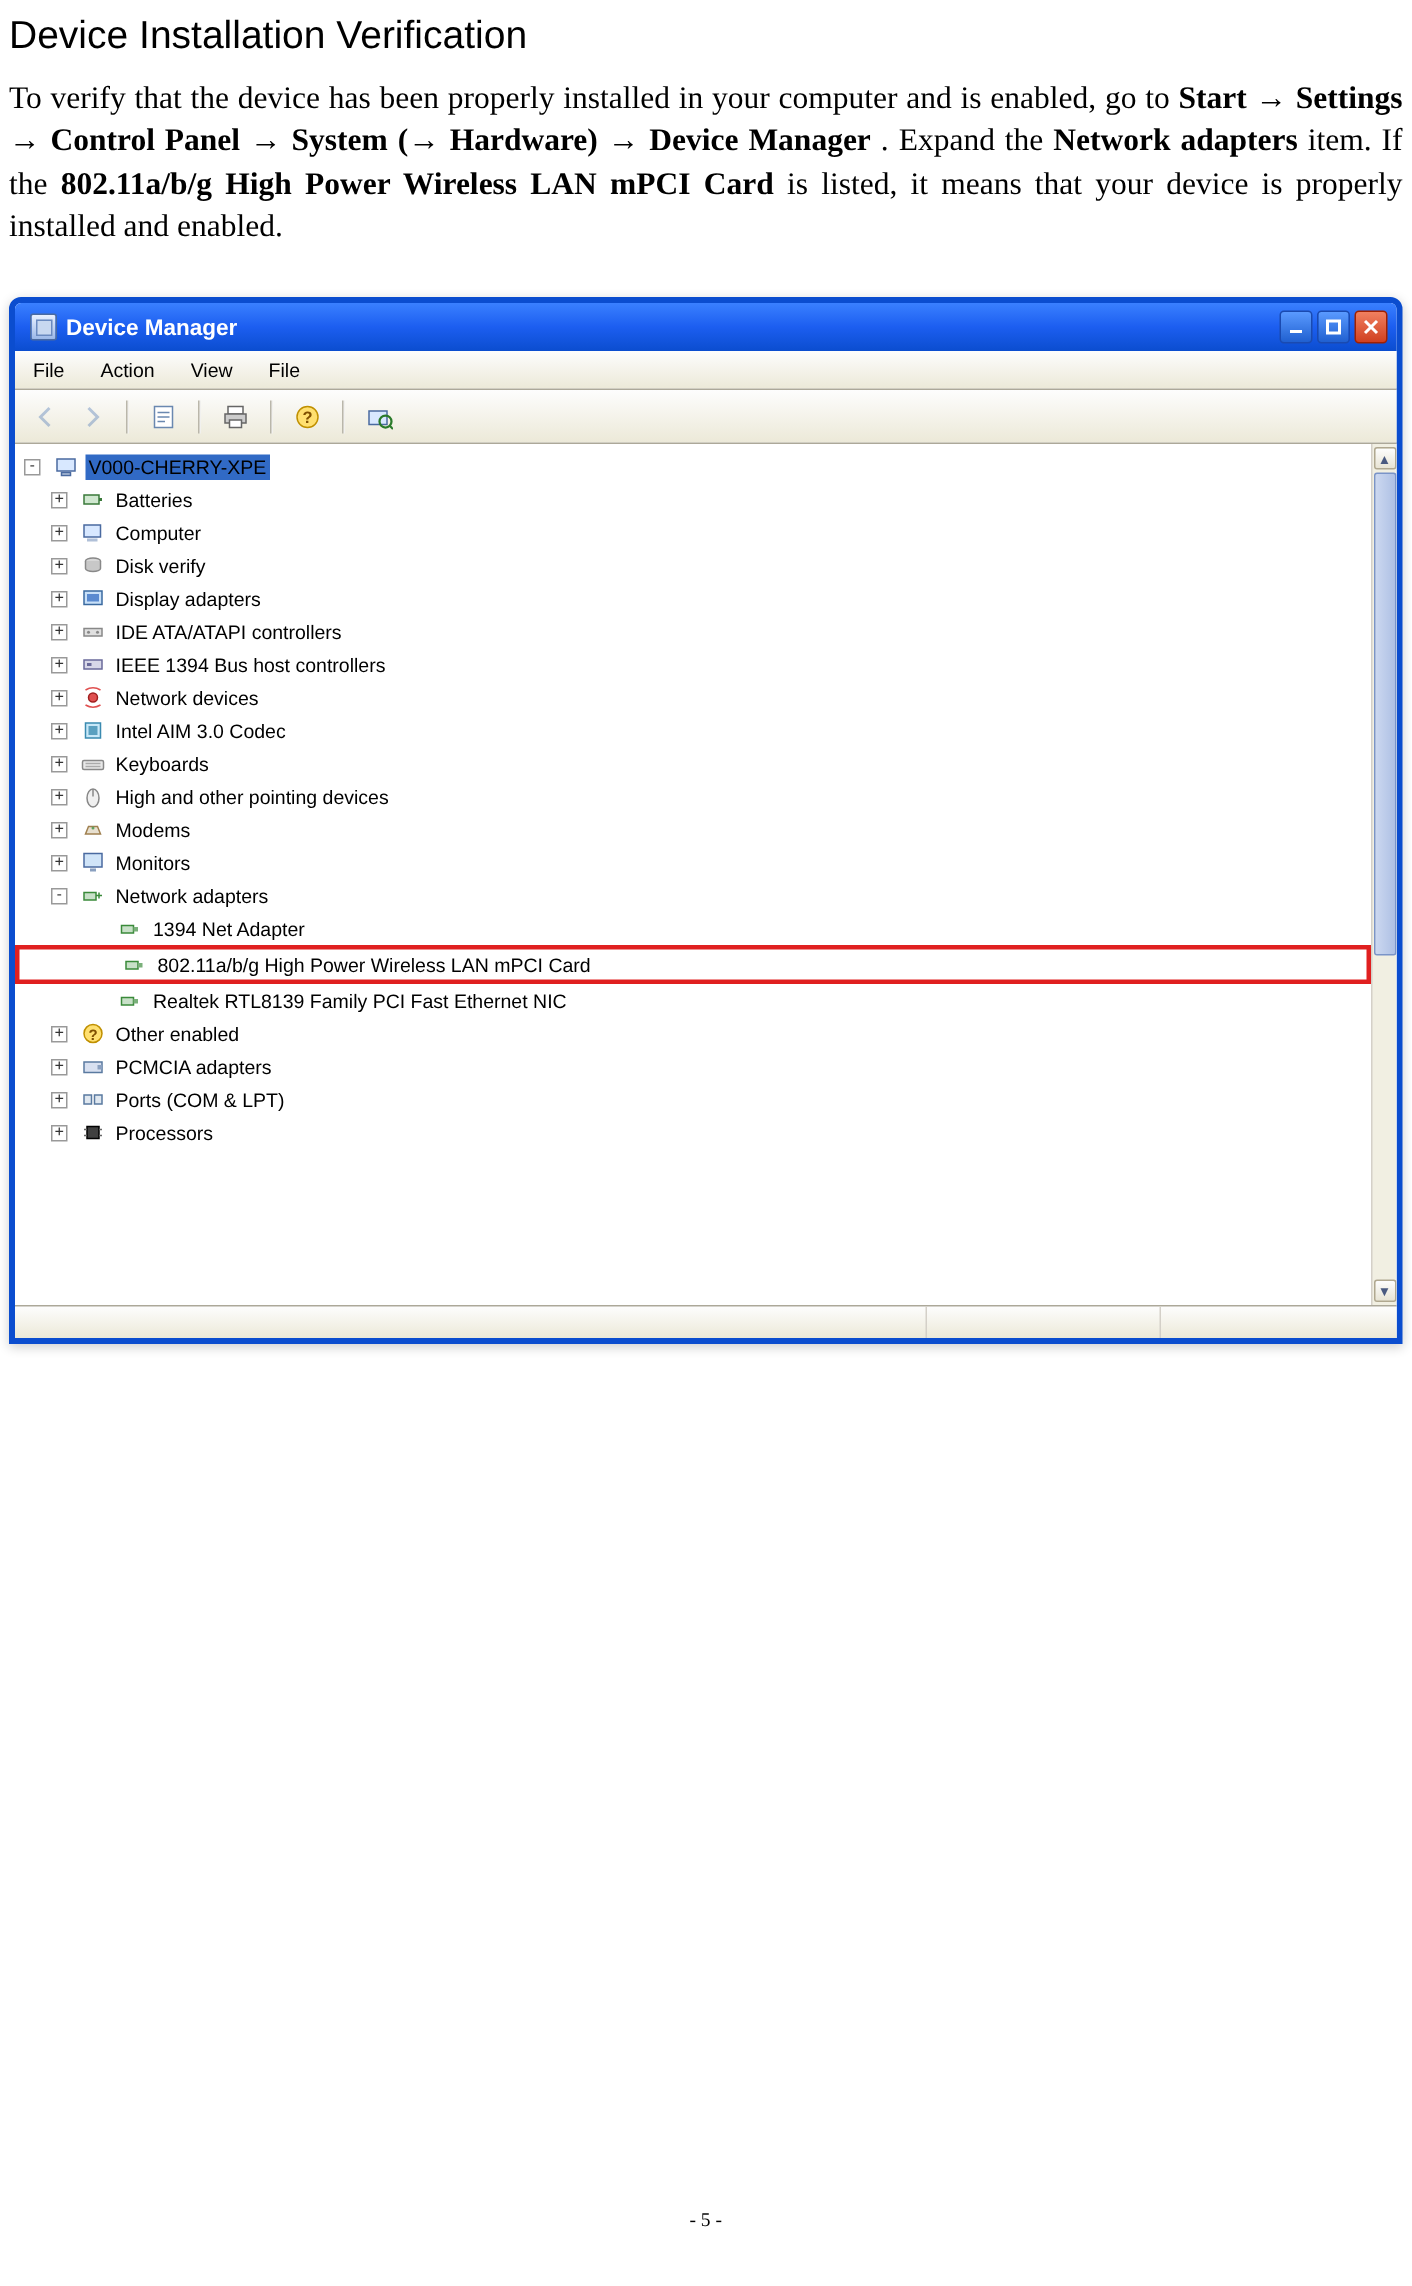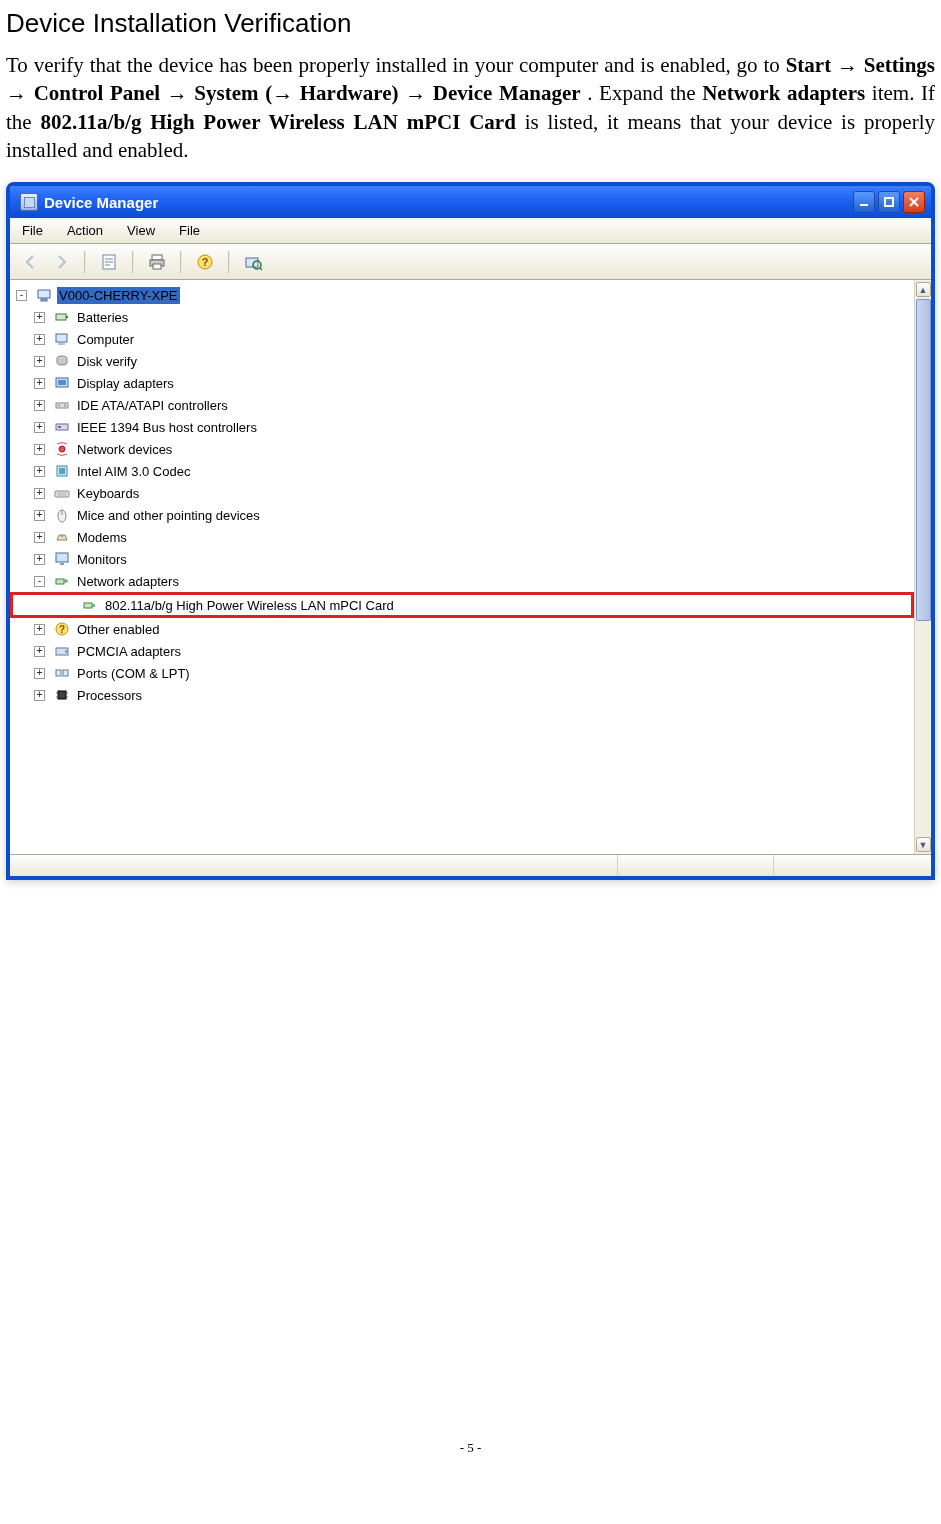--- a/index.html
+++ b/index.html
@@ -3,21 +3,21 @@
   <meta charset="utf-8">
   <style>
     * { margin:0; padding:0; box-sizing:border-box; }
     body { font-family: Tahoma, Arial, sans-serif; background:#fff; color:#000; width:941px; }
 
     h1 { font-family: Arial, sans-serif; font-size:26px; font-weight:normal; padding:8px 6px 12px; }
     .intro { font-family: "Times New Roman", serif; font-size:21px; line-height:1.35; padding:0 6px 18px; text-align:justify; }
     b { font-weight:bold; }
 
     
-    .window { margin:0 6px; border:4px solid #0b4dcf; border-radius:8px 8px 0 0; background:#fff; box-shadow:0 2px 8px rgba(0,0,0,0.2); }
+    .window { margin:16px 6px; border:4px solid #0b4dcf; border-radius:8px 8px 0 0; background:#fff; box-shadow:0 2px 8px rgba(0,0,0,0.2); }
     .titlebar { height:32px; background:linear-gradient(to bottom,#3a80ff 0%,#1c5ef0 50%,#0b4dcf 100%); display:flex; align-items:center; color:#fff; font-size:15px; font-weight:bold; padding:0 4px; border-radius:4px 4px 0 0;}
     .app-icon { width:18px; height:18px; margin:0 6px; background:linear-gradient(to bottom,#e8f0ff,#9bb8e8); border:1px solid #4a6aa0; border-radius:2px; position:relative; }
     .app-icon::after { content:""; position:absolute; left:3px; top:3px; width:9px; height:9px; background:#c8d8f0; border:1px solid #6a8ac0; }
     .title-text { flex:1; }
     .win-btns { display:flex; gap:3px; margin-right:2px; }
     .win-btn { width:22px; height:22px; border-radius:3px; display:flex; align-items:center; justify-content:center; font-size:12px; font-weight:bold; color:#fff; border:1px solid #1a4ab0; background:linear-gradient(to bottom,#5a9aff,#2060d0); cursor:default;}
     .win-btn.close { background:linear-gradient(to bottom,#f08060,#d04020); border-color:#a02000; }
     .win-btn svg { width:12px; height:12px; stroke:#fff; stroke-width:2; fill:none; }
 
     .menubar { height:26px; background:linear-gradient(to bottom,#fdfdfd,#ece9d8); display:flex; align-items:center; border-bottom:1px solid #aca899; font-size:13px;text-align:right; }
@@ -263,21 +263,21 @@
           </div>
           <div class="row">
             <span class="indent lvl1"></span>
             <span class="exp">+</span>
             <span class="nicon">
               <svg viewBox="0 0 16 16">
                 <ellipse cx="8" cy="9" rx="4" ry="6" fill="#f0f0f0" stroke="#888"></ellipse>
                 <line x1="8" y1="3" x2="8" y2="8" stroke="#888"></line>
               </svg>
             </span>
-            <span class="label">Mice and other pointing devices</span>
+            <span class="label">High and other pointing devices</span>
           </div>
           <div class="row">
             <span class="indent lvl1"></span>
             <span class="exp">+</span>
             <span class="nicon">
               <svg viewBox="0 0 16 16">
                 <path d="M3 11 h10 l-2 -5 h-6 z" fill="#e8e0d0" stroke="#a08050"></path>
                 <circle cx="8" cy="7" r="1" fill="#60a060"></circle>
               </svg>
             </span>
@@ -297,34 +297,54 @@
           <div class="row">
             <span class="indent lvl1"></span>
             <span class="exp">-</span>
             <span class="nicon">
               <svg viewBox="0 0 16 16">
                 <rect x="2" y="6" width="8" height="5" fill="#c8e0c8" stroke="#3a8a3a"></rect>
                 <path d="M10 8 h4 M12 6 v4" stroke="#3a8a3a"></path>
               </svg>
             </span>
             <span class="label">Network adapters</span>
+          </div>
+          <div class="row">
+            <span class="indent lvl3"></span>
+            <span class="nicon">
+              <svg viewBox="0 0 16 16">
+                <rect x="2" y="6" width="8" height="5" fill="#c8e0c8" stroke="#3a8a3a"></rect>
+                <rect x="10" y="7" width="3" height="3" fill="#7ab07a"></rect>
+              </svg>
+            </span>
+            <span class="label">1394 Net Adapter</span>
           </div>
           <div class="highlight">
             <div class="row">
               <span class="indent lvl3"></span>
               <span class="nicon">
                 <svg viewBox="0 0 16 16">
                   <rect x="2" y="6" width="8" height="5" fill="#c8e0c8" stroke="#3a8a3a"></rect>
                   <rect x="10" y="7" width="3" height="3" fill="#7ab07a"></rect>
                 </svg>
               </span>
               <span class="label">802.11a/b/g High Power Wireless LAN mPCI Card</span>
             </div>
           </div>
           <div class="row">
+            <span class="indent lvl3"></span>
+            <span class="nicon">
+              <svg viewBox="0 0 16 16">
+                <rect x="2" y="6" width="8" height="5" fill="#c8e0c8" stroke="#3a8a3a"></rect>
+                <rect x="10" y="7" width="3" height="3" fill="#7ab07a"></rect>
+              </svg>
+            </span>
+            <span class="label">Realtek RTL8139 Family PCI Fast Ethernet NIC</span>
+          </div>
+          <div class="row">
             <span class="indent lvl1"></span>
             <span class="exp">+</span>
             <span class="nicon">
               <svg viewBox="0 0 16 16">
                 <circle cx="8" cy="8" r="6" fill="#ffe070" stroke="#c09000"></circle>
                 <text x="8" y="12" font-size="10" text-anchor="middle" fill="#805000" font-weight="bold">?</text>
               </svg>
             </span>
             <span class="label">Other enabled</span>
           </div>

